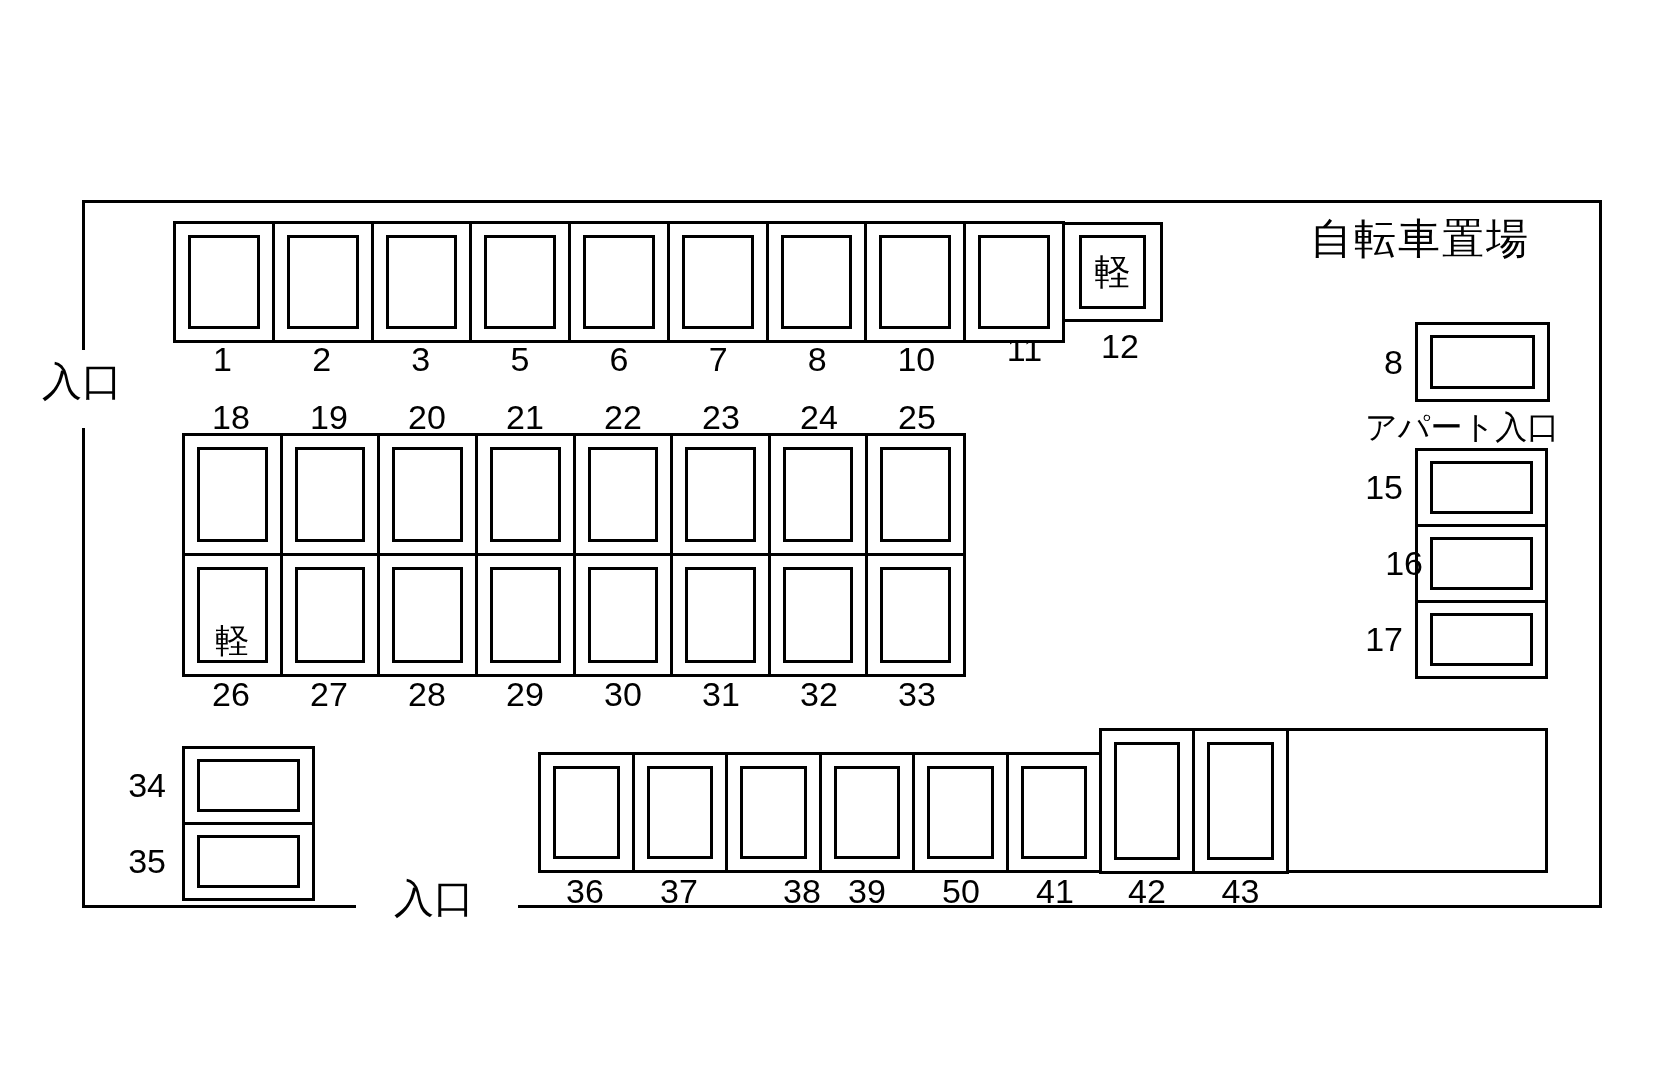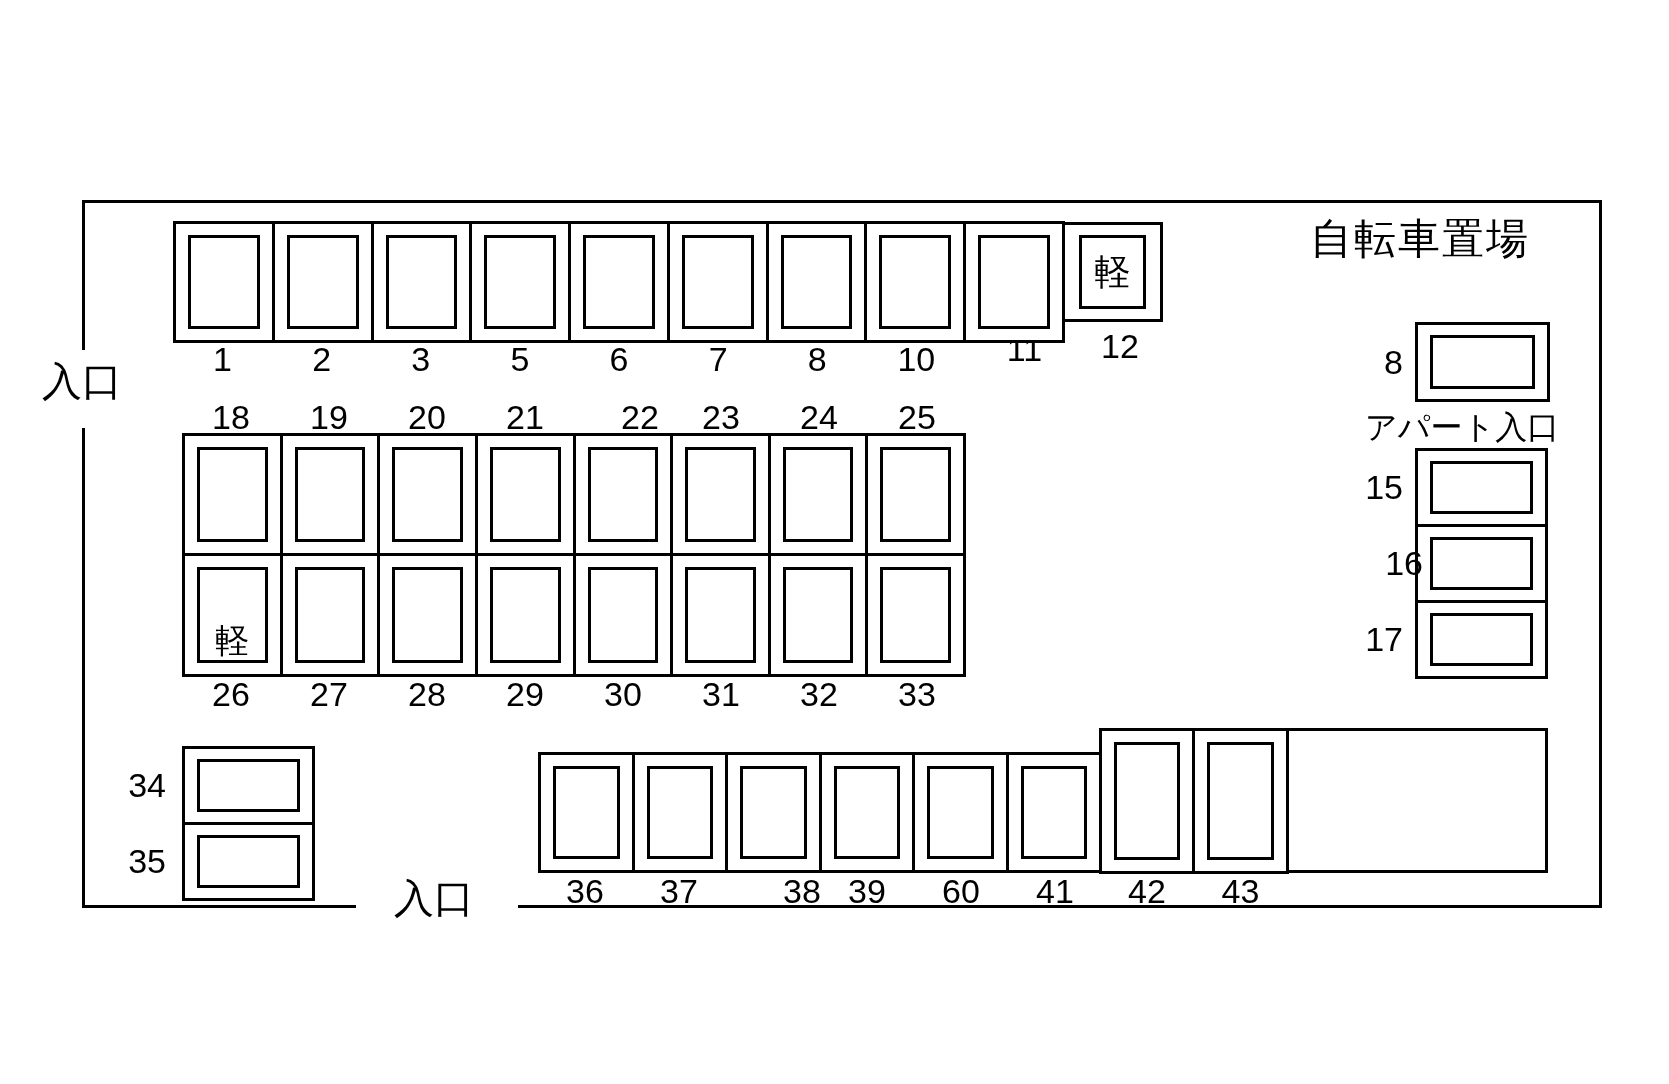--- a/index.html
+++ b/index.html
@@ -103,21 +103,21 @@
     </div>
     <div class="num-r" style="left: 1403px; top: 563px; margin-left: 20px;">16</div>
     <div class="box" style="left: 1415px; top: 600px; width: 133px; height: 79px;">
       <div class="inner2"></div>
     </div>
     <div class="num-r" style="left: 1403px; top: 639px;">17</div>
     <div class="num" style="left: 231px; top: 417px;">18</div>
     <div class="num" style="left: 329px; top: 417px;">19</div>
     <div class="num" style="left: 427px; top: 417px;">20</div>
     <div class="num" style="left: 525px; top: 417px;">21</div>
-    <div class="num" style="left: 623px; top: 417px; margin-left: 17px;">22</div>
+    <div class="num" style="left: 623px; top: 417px;">22</div>
     <div class="num" style="left: 721px; top: 417px;">23</div>
     <div class="num" style="left: 819px; top: 417px;">24</div>
     <div class="num" style="left: 917px; top: 417px;">25</div>
     <div class="row" style="left: 182px; top: 433px; width: 784px; height: 123px;">
       <div class="cell">
         <div class="inner"></div>
       </div>
       <div class="cell">
         <div class="inner"></div>
       </div>
@@ -181,21 +181,21 @@
     </div>
     <div class="num-r" style="left: 166px; top: 785px;">34</div>
     <div class="box" style="left: 182px; top: 822px; width: 133px; height: 79px;">
       <div class="inner2"></div>
     </div>
     <div class="num-r" style="left: 166px; top: 861px;">35</div>
     <div class="num" style="left: 585px; top: 891px;">36</div>
     <div class="num" style="left: 679px; top: 891px;">37</div>
     <div class="num" style="left: 802px; top: 891px;">38</div>
     <div class="num" style="left: 867px; top: 891px;">39</div>
-    <div class="num" style="left: 961px; top: 891px;">60</div>
+    <div class="num" style="left: 961px; top: 891px;">50</div>
     <div class="num" style="left: 1055px; top: 891px;">41</div>
     <div class="row" style="left: 538px; top: 752px; width: 564px; height: 121px;">
       <div class="cell">
         <div class="inner"></div>
       </div>
       <div class="cell">
         <div class="inner"></div>
       </div>
       <div class="cell">
         <div class="inner"></div>

